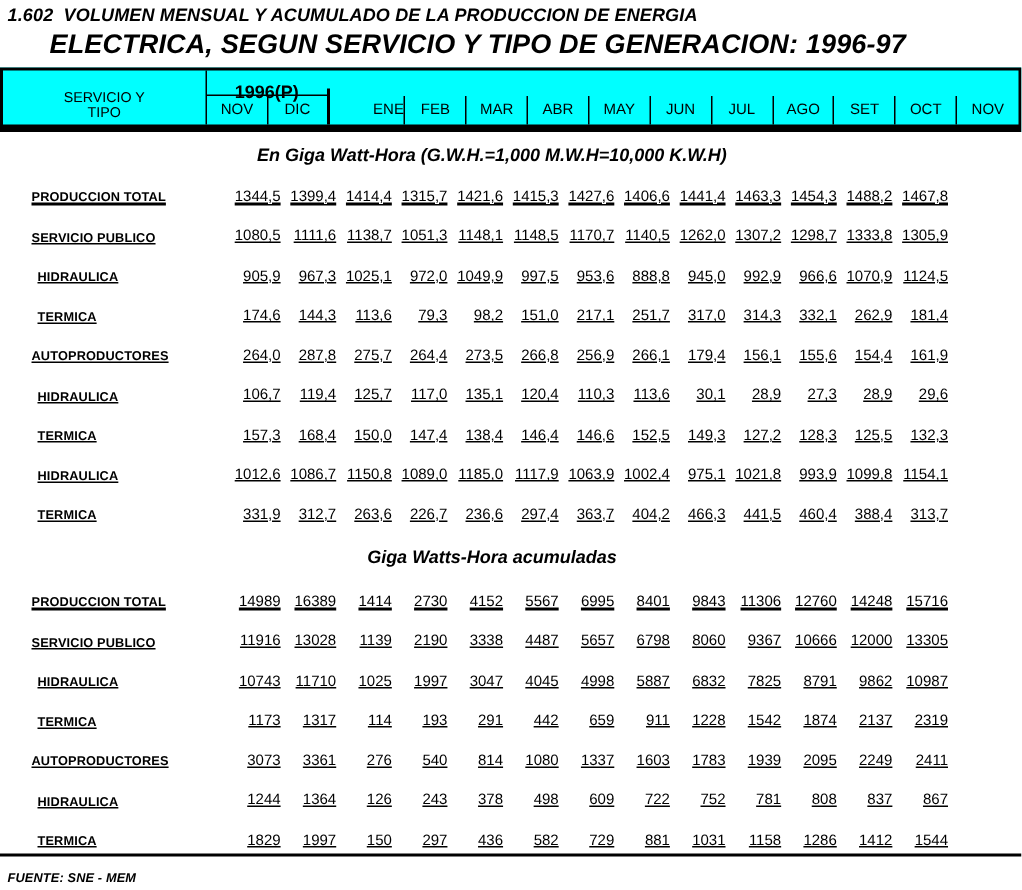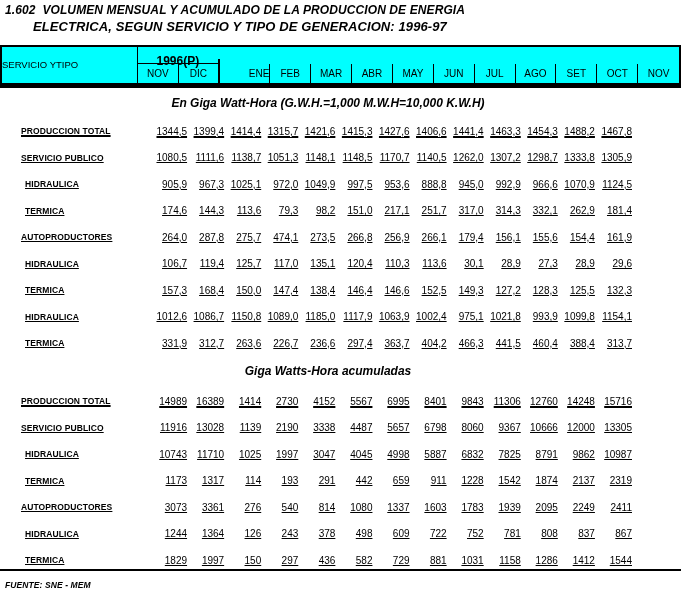--- a/index.html
+++ b/index.html
@@ -9,35 +9,35 @@
     font-family: "Liberation Sans", sans-serif; color: #000;
     overflow: hidden;
   }
   .title1 {
     position: absolute; left: 5px; top: 3px;
     font-style: italic; font-weight: bold; font-size: 12px;
     white-space: pre; letter-spacing: 0.1px;
   }
   .title2 {
     position: absolute; left: 33px; top: 19px;
-    font-style: italic; font-weight: bold; font-size: 13px;
+    font-style: italic; font-weight: bold; font-size: 18px;
     white-space: pre; letter-spacing: 0.1px;
   }
   
   .hdr {
     position: absolute; left: 0; top: 45px; width: 681px;
     border: 2px solid #000; border-bottom: 5px solid #000;
     display: grid;
     grid-template-columns: 136px repeat(13, 1fr);
     grid-template-rows: 17px 19px;
   }
   .hc { display: flex; align-items: center; justify-content: center; font-size: 10px; line-height: 1; }
   .left-cell {
     grid-column: 1; grid-row: 1 / 3;
-    flex-direction: row; justify-content: flex-start;
+    flex-direction: column; justify-content: flex-end;
     border-right: 1px solid #000; font-size: 9.5px; padding: 2px 0 3px;
   }
   .y-cell { font-weight: bold; font-size: 12px; border-bottom: 1px solid #000; }
   .y96 { grid-column: 2 / 4; grid-row: 1; border-right: 2px solid #000; margin-top: 12px; }
   .y97 { grid-column: 4 / 15; grid-row: 1; }
   .m-cell { grid-row: 2; border-right: 1px solid #000; }
   .m-cell.grp-end { border-right: 2px solid #000; }
   .m-cell.last { border-right: none; }
   
   .subtitle {
@@ -158,21 +158,21 @@
       <div class="val">314,3</div>
       <div class="val">332,1</div>
       <div class="val">262,9</div>
       <div class="val">181,4</div>
     </div>
     <div class="drow">
       <div class="rl ind0">AUTOPRODUCTORES</div>
       <div class="val">264,0</div>
       <div class="val">287,8</div>
       <div class="val">275,7</div>
-      <div class="val">474,1</div>
+      <div class="val">264,4</div>
       <div class="val">273,5</div>
       <div class="val">266,8</div>
       <div class="val">256,9</div>
       <div class="val">266,1</div>
       <div class="val">179,4</div>
       <div class="val">156,1</div>
       <div class="val">155,6</div>
       <div class="val">154,4</div>
       <div class="val">161,9</div>
     </div>

